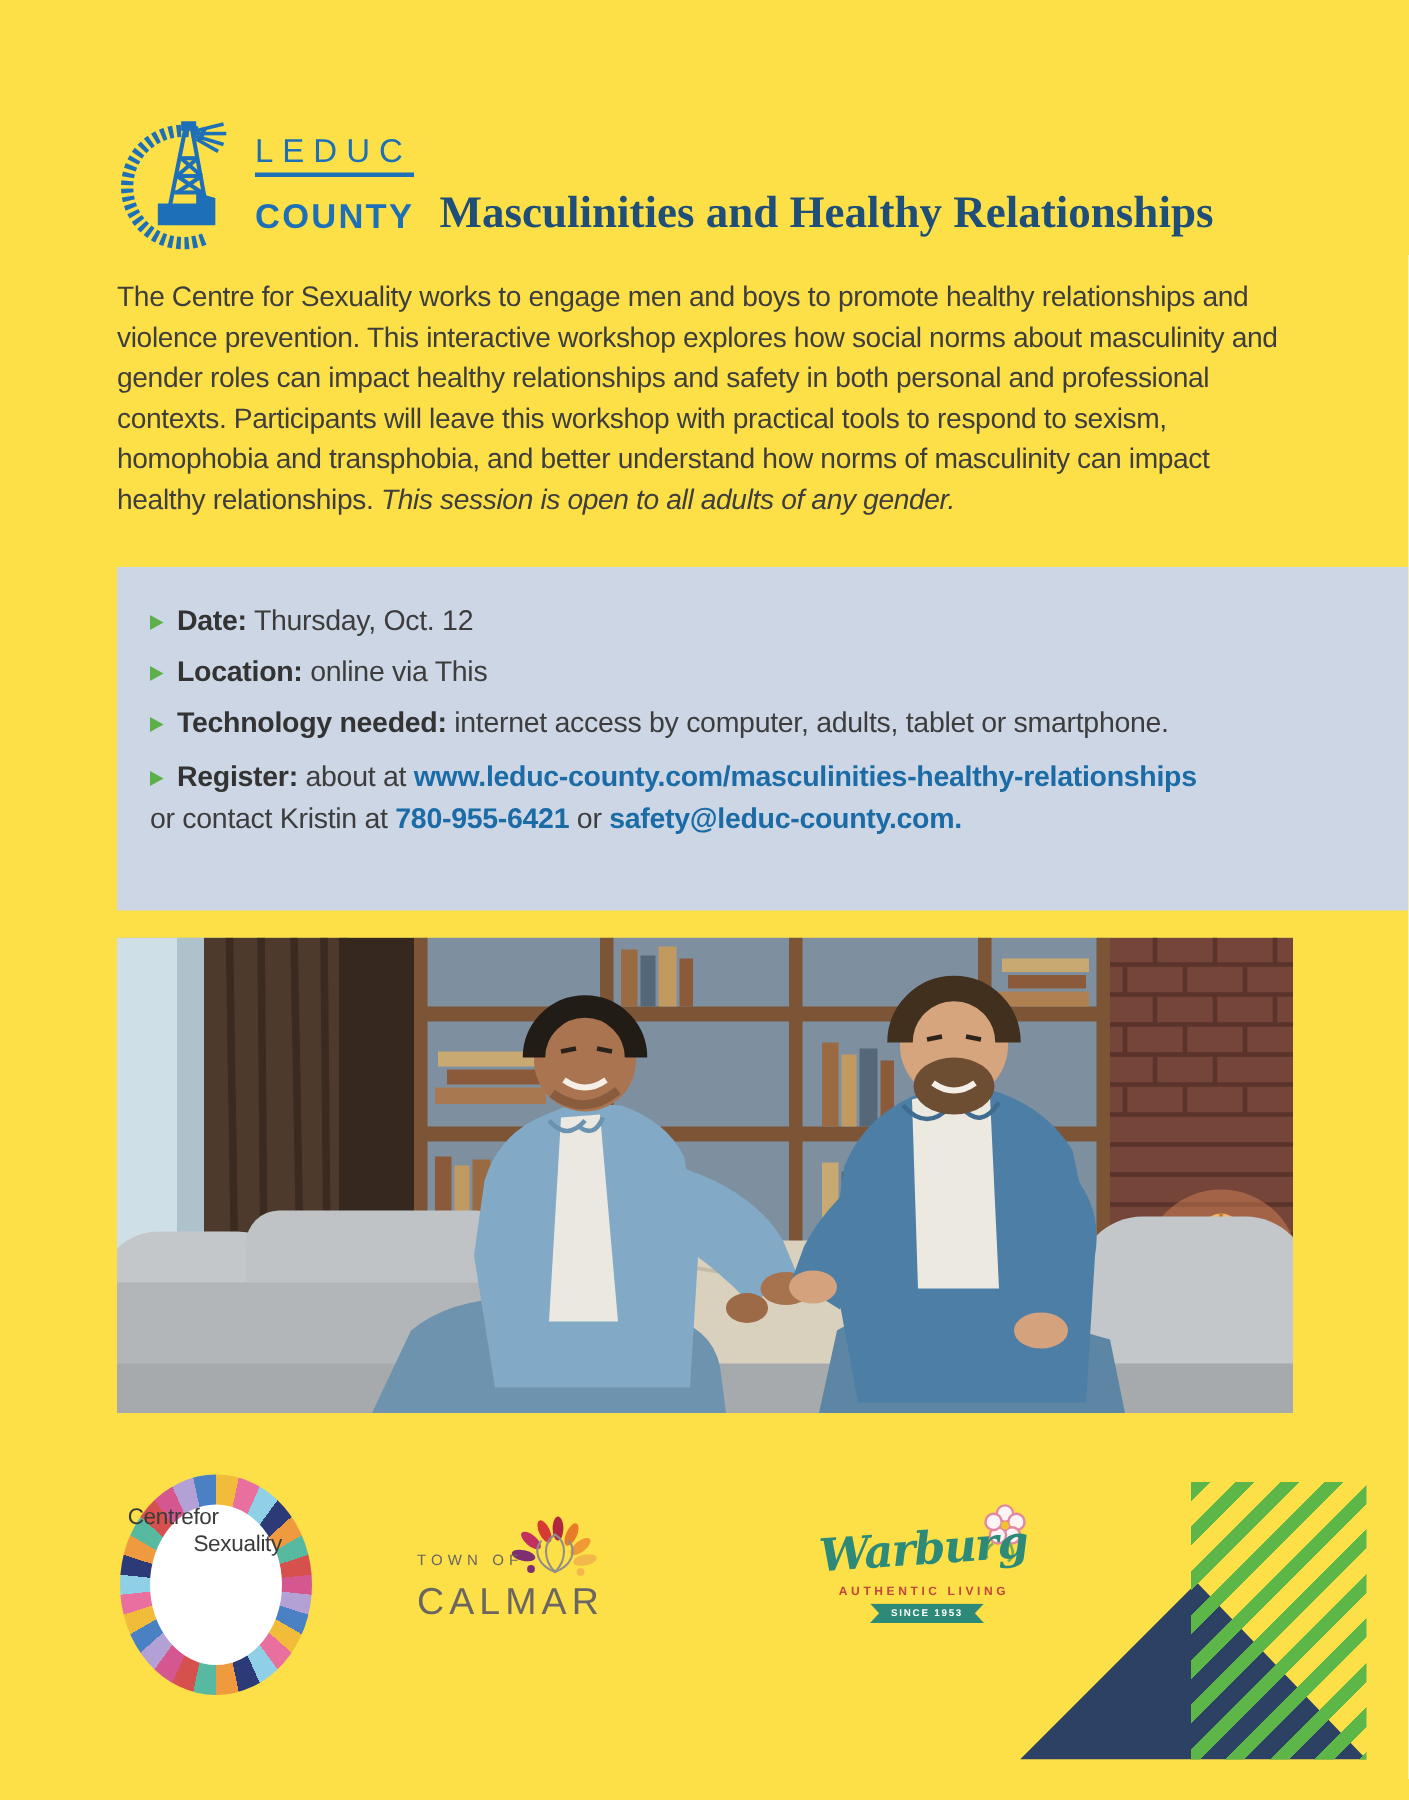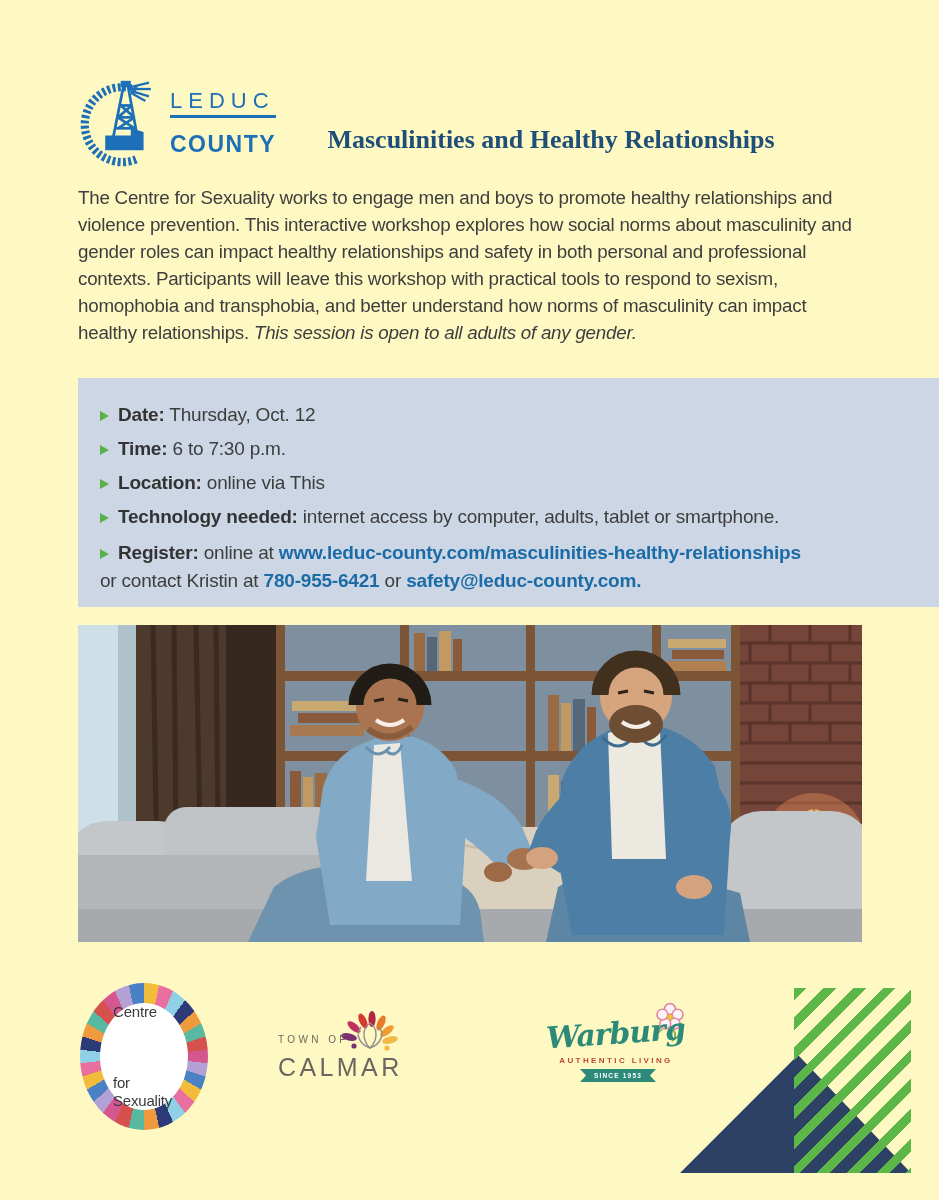--- a/index.html
+++ b/index.html
@@ -1,29 +1,29 @@
 <!DOCTYPE html>
 <html><head>
 <meta charset="utf-8">
 <title>Masculinities and Healthy Relationships</title>
 <style>
   * { margin:0; padding:0; box-sizing:border-box; }
   html,body { background:#ffffff; }
   body { font-family:"Liberation Sans", sans-serif; }
-  .page { position:relative; width:939px; height:1200px; margin:0 auto; background:#fef9c3; overflow:hidden; }
+  .page { position:relative; width:939px; height:1200px; margin:0 auto; background:#fde047; overflow:hidden; }
 
   
   .leduc-logo { position:absolute; left:76px; top:74px; display:flex; align-items:center; gap:10px; }
   .leduc-text { display:flex; flex-direction:column; }
   .leduc-line1 { font-size:22px; letter-spacing:6px; color:#1d70b7; font-weight:400;
                  border-bottom:3px solid #1d70b7; padding-bottom:2px; line-height:1.1; }
   .leduc-line2 { font-size:23px; letter-spacing:1.5px; color:#1d70b7; font-weight:700; margin-top:14px; line-height:1.1; }
 
   .page-title { position:absolute; left:235px; right:72px; top:125px; text-align:center;
-                font-family:"Liberation Serif", serif; font-weight:700; font-size:26px; color:#1f4e79; }
+                font-family:"Liberation Serif", serif; font-weight:700; font-size:30px; color:#1f4e79; }
 
   
   .intro { position:absolute; left:78px; top:184px; width:790px; font-size:18.8px; line-height:27px;
            color:#3e3e3e; letter-spacing:-0.25px; }
   .intro em { }
 
   
   .infobox { position:absolute; left:78px; top:378px; width:876px; height:229px;
              background:#ccd6e4; padding:25px 22px 0 22px; }
   .detail-item { font-size:19px; line-height:24px; color:#3d3d3d; margin-bottom:10px; letter-spacing:-0.2px; }
@@ -40,21 +40,21 @@
   
   .cfs-logo { position:absolute; left:80px; top:983px; width:128px; height:147px; border-radius:50%;
     background:conic-gradient(
       #f2bc3b 0 12deg,#e86f9e 12deg 24deg,#8fd0e6 24deg 36deg,#2d3a78 36deg 48deg,#ef9a3e 48deg 60deg,
       #57b9a0 60deg 72deg,#d6504d 72deg 84deg,#d55790 84deg 96deg,#b3a1d6 96deg 108deg,#4a80c4 108deg 120deg,
       #f2bc3b 120deg 132deg,#e86f9e 132deg 144deg,#8fd0e6 144deg 156deg,#2d3a78 156deg 168deg,#ef9a3e 168deg 180deg,
       #57b9a0 180deg 192deg,#d6504d 192deg 204deg,#d55790 204deg 216deg,#b3a1d6 216deg 228deg,#4a80c4 228deg 240deg,
       #f2bc3b 240deg 252deg,#e86f9e 252deg 264deg,#8fd0e6 264deg 276deg,#2d3a78 276deg 288deg,#ef9a3e 288deg 300deg,
       #57b9a0 300deg 312deg,#d6504d 312deg 324deg,#d55790 324deg 336deg,#b3a1d6 336deg 348deg,#4a80c4 348deg 360deg); }
   .cfs-inner { position:absolute; inset:20px; background:#ffffff; border-radius:50%;
-               display:flex; flex-direction:column; justify-content:space-between; padding-left:13px; }
+               display:flex; flex-direction:row; justify-content:flex-end; padding-left:13px; }
   .cfs-inner span { font-size:15px; line-height:18px; color:#3a3a3a; font-weight:500; letter-spacing:-0.2px; }
 
   .calmar-logo { position:absolute; left:278px; top:1008px; }
   .thorsby-logo { position:absolute; left:423px; top:995px; }
 
   .warburg-logo { position:absolute; left:546px; top:1002px; width:150px; height:96px; }
   .warburg-script { position:absolute; left:0; top:14px; width:132px; text-align:center;
                     font-family:"DejaVu Serif", serif; font-style:italic; font-weight:700;
                     font-size:30px; color:#2e8a78; transform:rotate(-4deg); letter-spacing:-1px; }
   .warburg-tagline { position:absolute; left:0; top:54px; width:140px; text-align:center;
@@ -108,30 +108,27 @@
 
   <h1 class="page-title">Masculinities and Healthy Relationships</h1>
 
   <p class="intro"><span>The Centre for Sexuality works to engage men and boys to promote healthy relationships and violence prevention. This interactive workshop explores how social norms about masculinity and gender roles can impact healthy relationships and safety in both personal and professional contexts. Participants will leave this workshop with practical tools to respond to sexism, homophobia and transphobia, and better understand how norms of masculinity can impact healthy relationships. </span><em>This session is open to all adults of any gender.</em></p>
 
   <div class="infobox">
     <div class="detail-item">
       <span class="tri"></span><span class="dlabel">Date:</span> <span>Thursday, Oct. 12</span>
     </div>
     <div class="detail-item">
-      <span class="tri"></span><span class="dlabel">Time:</span> <span>6 to 7:30 p.m.</span>
-    </div>
-    <div class="detail-item">
       <span class="tri"></span><span class="dlabel">Location:</span> <span>online via This</span>
     </div>
     <div class="detail-item">
       <span class="tri"></span><span class="dlabel">Technology needed:</span> <span>internet access by computer, adults, tablet or smartphone.</span>
     </div>
     <div class="detail-item register">
-      <span class="tri"></span><span class="dlabel">Register:</span> <span>online at</span> <a href="#" class="link">www.leduc-county.com/masculinities-healthy-relationships</a><br>
+      <span class="tri"></span><span class="dlabel">Register:</span> <span>about at</span> <a href="#" class="link">www.leduc-county.com/masculinities-healthy-relationships</a><br>
       <span>or contact Kristin at</span> <a href="#" class="link">780-955-6421</a> <span>or</span> <a href="#" class="link">safety@leduc-county.com.</a>
     </div>
   </div>
 
   <div class="photo">
     <svg width="784" height="317" viewBox="0 0 784 317">
 
       <rect width="784" height="317" fill="#8495a5"></rect>
 
       <rect width="70" height="317" fill="#cfdfe8"></rect>

